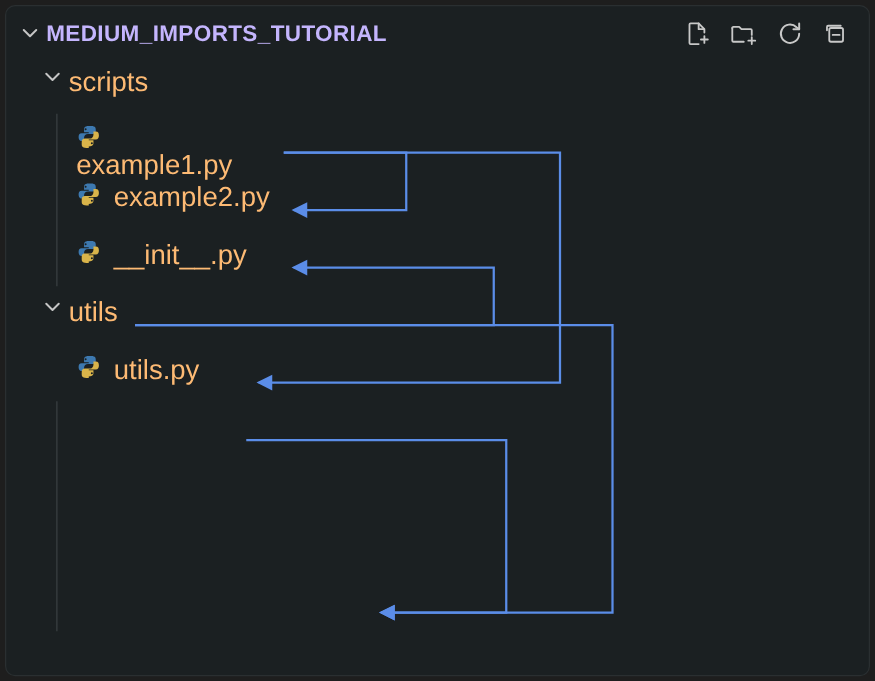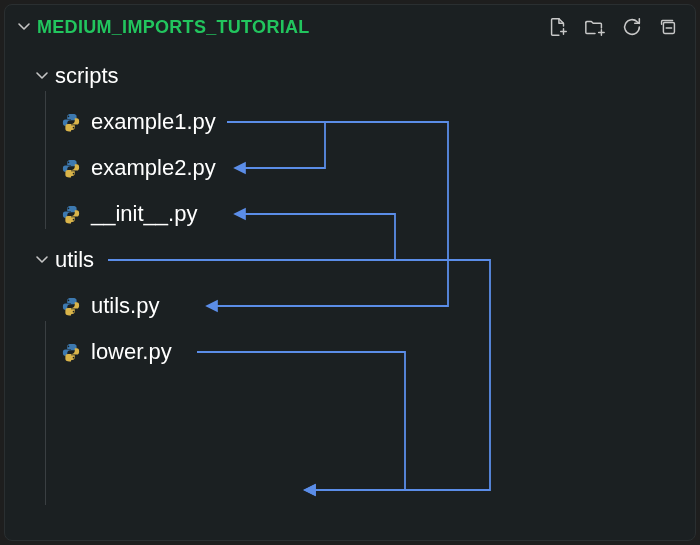--- a/index.html
+++ b/index.html
@@ -34,21 +34,21 @@
       display: inline-flex;
       align-items: center;
       justify-content: center;
       color: #c5c5c5;
       margin-right: 4px;
     }
     .title {
       font-size: 18px;
       font-weight: 700;
       letter-spacing: 0.3px;
-      color: #22c55e;
+      color: #c4b5fd;
       flex: 1;
     }
     .actions {
       display: flex;
       gap: 14px;
       align-items: center;
       padding-right: 4px;
     }
     .actions .icon-btn {
       color: #c8c8c8;
@@ -56,24 +56,24 @@
       align-items: center;
       justify-content: center;
       cursor: pointer;
     }
     .tree {
       position: relative;
       padding-top: 6px;
     }
     .row {
       display: flex;
-      align-items: center;
+      align-items: flex-start;
       height: 46px;
       font-size: 22px;
-      color: #ffffff;
+      color: #fdba74;
       position: relative;
     }
     .row .chev {
       margin-right: 4px;
     }
     .folder-label {
       font-size: 22px;
     }
     .file-label {
       font-size: 22px;
@@ -155,21 +155,21 @@
 
     <div class="row" style="padding-left:28px;">
       <span class="chev">
         <svg width="16" height="16" viewBox="0 0 16 16">
             <path d="M3 5l5 5 5-5" fill="none" stroke="currentColor" stroke-width="1.6" stroke-linecap="round" stroke-linejoin="round"></path>
           </svg>
       </span>
       <span class="folder-label">scripts</span>
     </div>
 
-    <div class="row" style="padding-left:56px;">
+    <div class="row" style="padding-left:56px;flex-direction:column;">
       <span class="py-icon">
         <svg width="20" height="20" viewBox="0 0 32 32">
             <path d="M16 3c-6 0-6 3-6 5v3h6v1H7c-3 0-4 2-4 5s1 5 4 5h3v-4c0-3 2-5 5-5h6c2 0 4-1 4-4V8c0-2 0-5-6-5h-3z" fill="#3d79b0"></path>
             <circle cx="12" cy="7" r="1.3" fill="#1b2022"></circle>
             <path d="M16 29c6 0 6-3 6-5v-3h-6v-1h9c3 0 4-2 4-5s-1-5-4-5h-3v4c0 3-2 5-5 5h-6c-2 0-4 1-4 4v3c0 2 0 5 6 5h3z" fill="#d9b44a"></path>
             <circle cx="20" cy="25" r="1.3" fill="#1b2022"></circle>
           </svg>
       </span>
       <span class="file-label">example1.py</span>
     </div>
@@ -213,31 +213,20 @@
         <svg width="20" height="20" viewBox="0 0 32 32">
             <path d="M16 3c-6 0-6 3-6 5v3h6v1H7c-3 0-4 2-4 5s1 5 4 5h3v-4c0-3 2-5 5-5h6c2 0 4-1 4-4V8c0-2 0-5-6-5h-3z" fill="#3d79b0"></path>
             <circle cx="12" cy="7" r="1.3" fill="#1b2022"></circle>
             <path d="M16 29c6 0 6-3 6-5v-3h-6v-1h9c3 0 4-2 4-5s-1-5-4-5h-3v4c0 3-2 5-5 5h-6c-2 0-4 1-4 4v3c0 2 0 5 6 5h3z" fill="#d9b44a"></path>
             <circle cx="20" cy="25" r="1.3" fill="#1b2022"></circle>
           </svg>
       </span>
       <span class="file-label">utils.py</span>
     </div>
 
-    <div class="row" style="padding-left:56px;">
-      <span class="py-icon">
-        <svg width="20" height="20" viewBox="0 0 32 32">
-            <path d="M16 3c-6 0-6 3-6 5v3h6v1H7c-3 0-4 2-4 5s1 5 4 5h3v-4c0-3 2-5 5-5h6c2 0 4-1 4-4V8c0-2 0-5-6-5h-3z" fill="#3d79b0"></path>
-            <circle cx="12" cy="7" r="1.3" fill="#1b2022"></circle>
-            <path d="M16 29c6 0 6-3 6-5v-3h-6v-1h9c3 0 4-2 4-5s-1-5-4-5h-3v4c0 3-2 5-5 5h-6c-2 0-4 1-4 4v3c0 2 0 5 6 5h3z" fill="#d9b44a"></path>
-            <circle cx="20" cy="25" r="1.3" fill="#1b2022"></circle>
-          </svg>
-      </span>
-      <span class="file-label">lower.py</span>
-    </div>
 
 
 
   </div>
 
   <svg class="connectors" width="692" height="537">
     <defs>
       <marker id="arr" markerWidth="9" markerHeight="9" refX="7" refY="4.5" orient="auto" markerUnits="strokeWidth">
         <path d="M1,1 L8,4.5 L1,8 z" fill="#5b8de8"></path>
       </marker>

